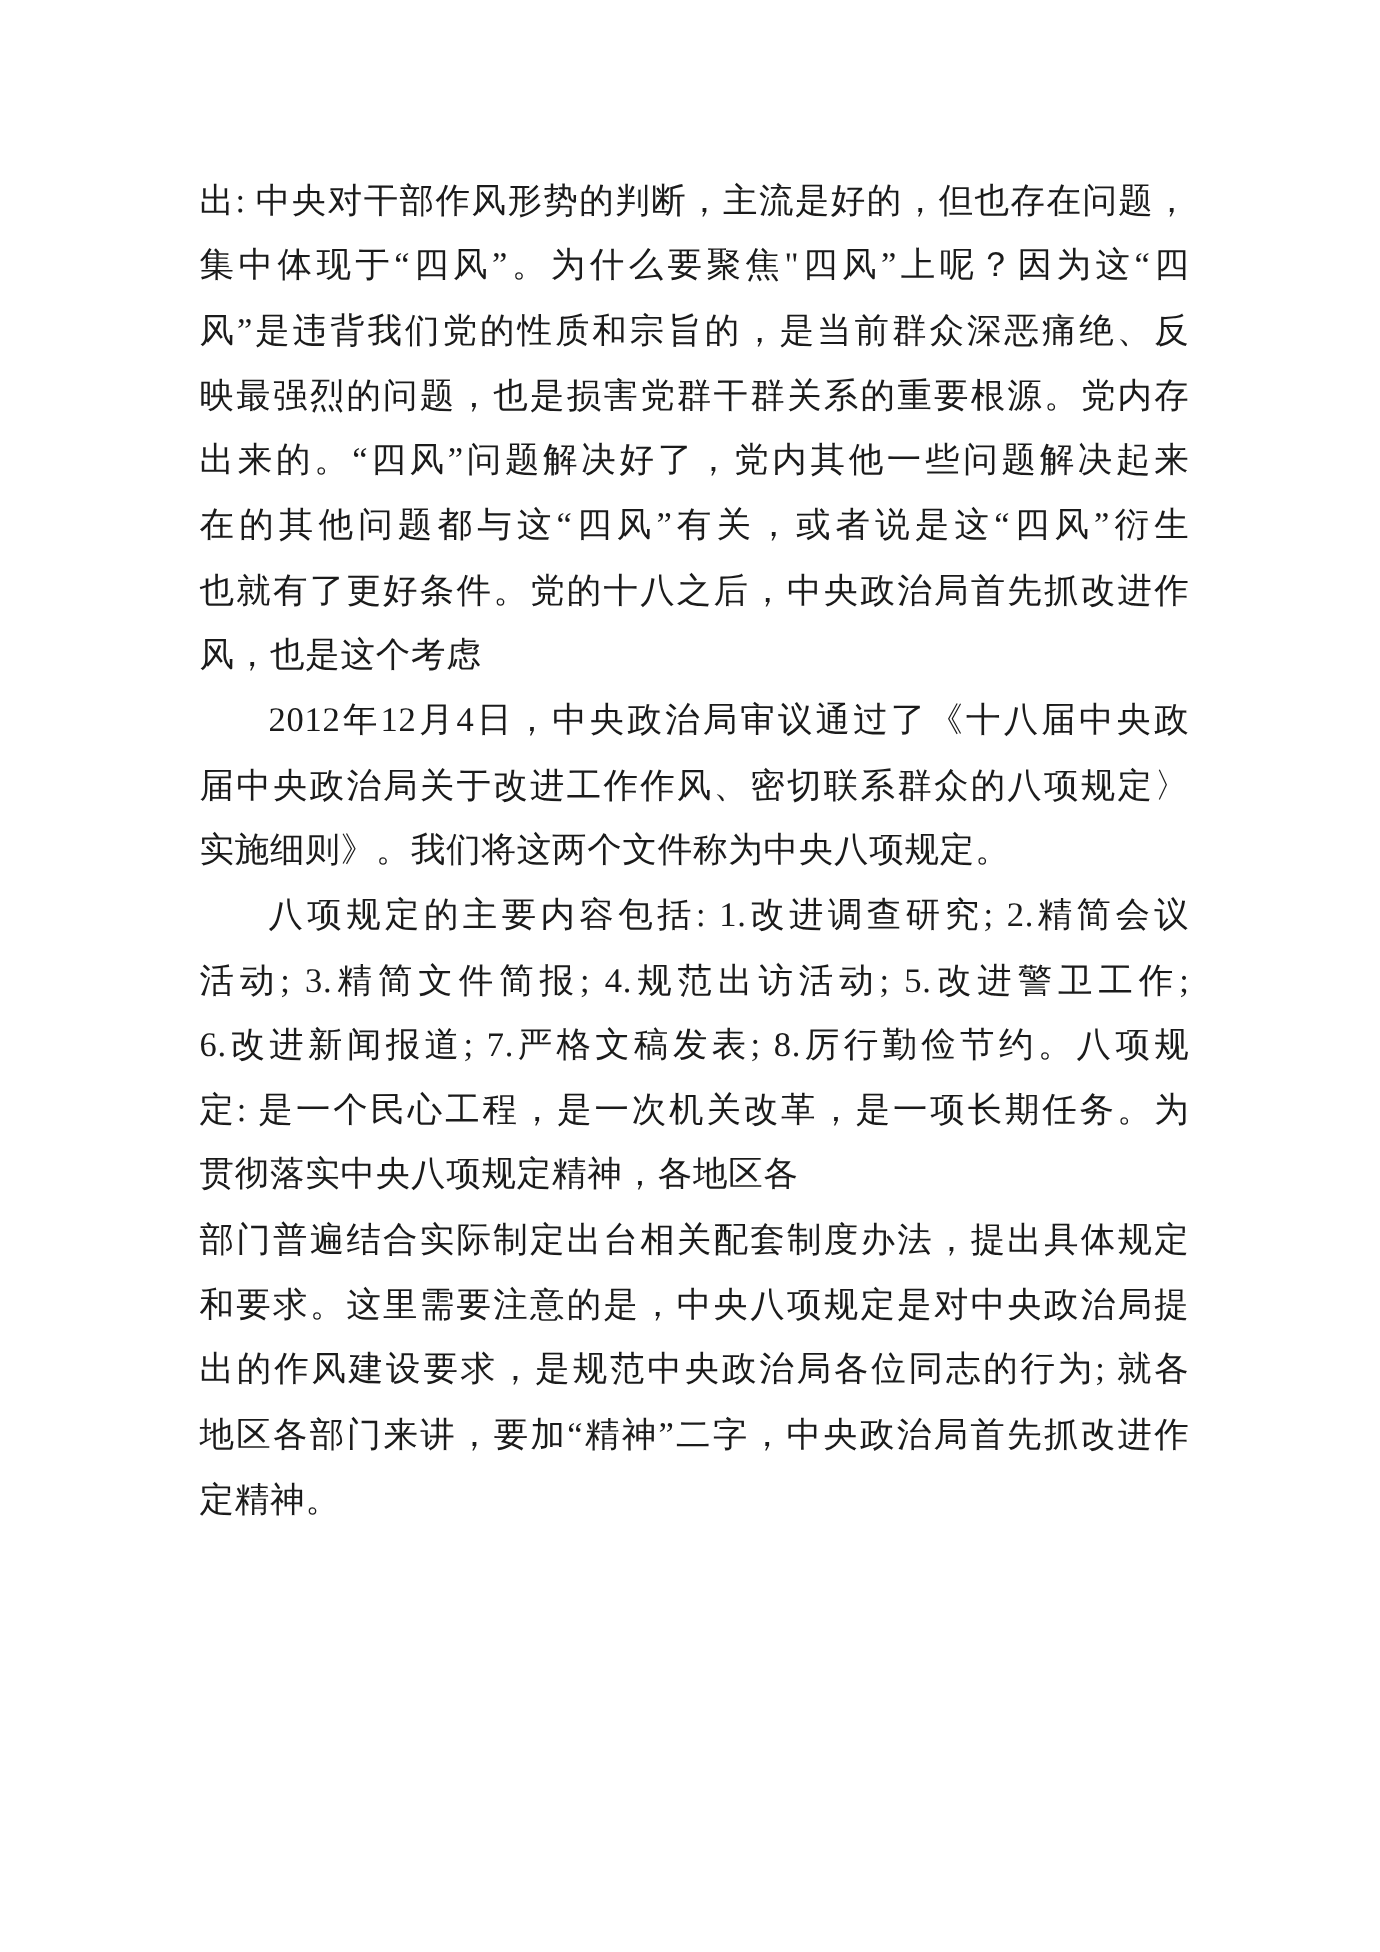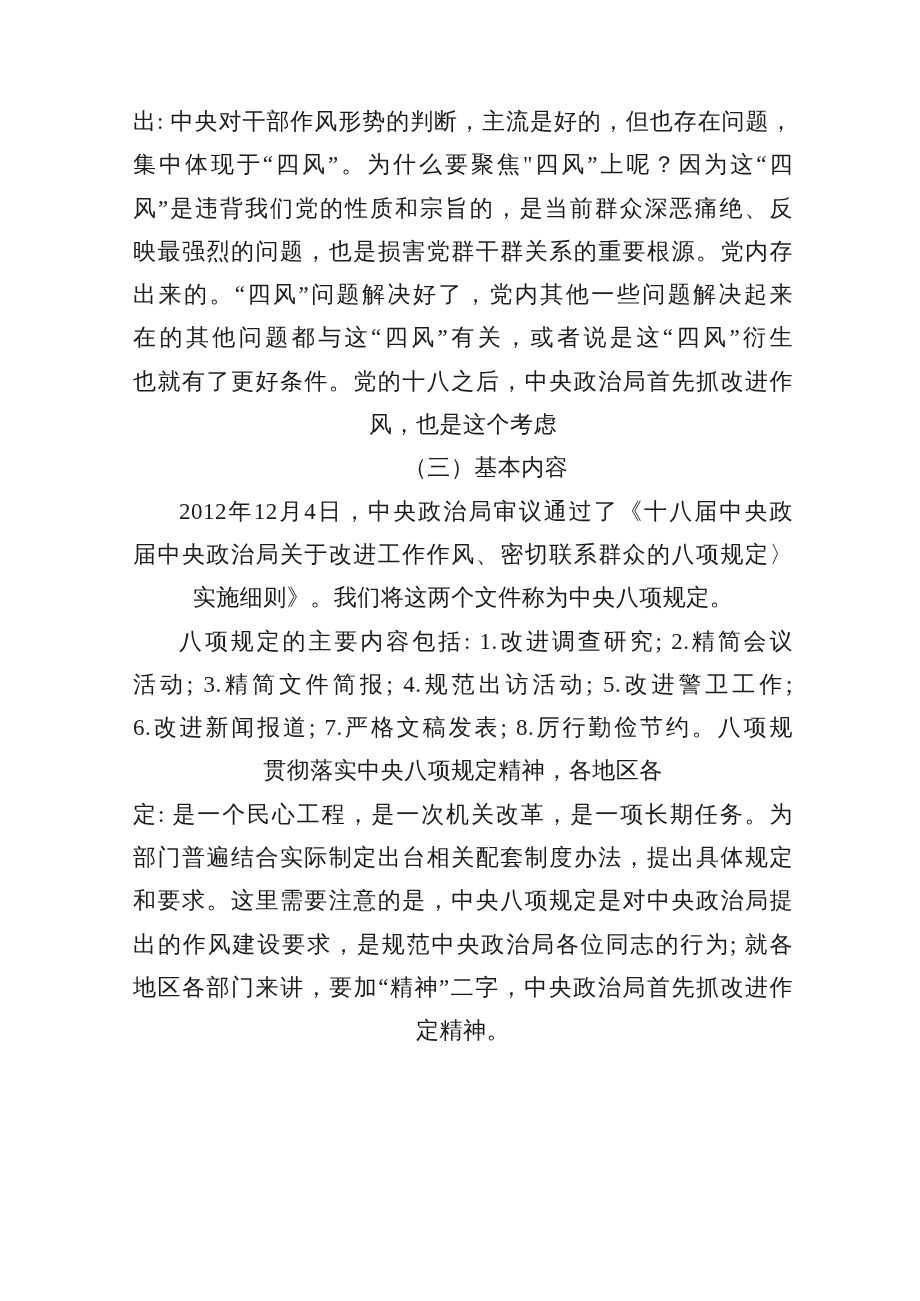--- a/index.html
+++ b/index.html
@@ -11,65 +11,64 @@
     position: relative;
     width: 920px;
     height: 1301px;
     background: #ffffff;
     overflow: hidden;
     font-family: "Liberation Serif", "DejaVu Serif", serif;
   }
   .text-block {
     position: absolute;
     left: 133px;
-    top: 100px;
+    top: 112px;
     width: 660px;
   }
   .line {
     height: 43.3px;
     line-height: 43.3px;
     font-size: 23px;
     color: #1b1b1b;
     white-space: nowrap;
     letter-spacing: 0.5px;
   }
   .line.j {
     white-space: normal;
     text-align: justify;
     text-align-last: justify;
     text-justify: inter-character;
   }
   .line.l {
-    text-align: center;
+    text-align: left;
   }
   .line.ind {
     text-indent: 2em;
   }
 </style>
 </head>
 <body>
 
 <div class="page">
   <div class="text-block">
     <div class="line j">出: 中央对干部作风形势的判断，主流是好的，但也存在问题，</div>
     <div class="line j">集中体现于“四风”。为什么要聚焦"四风”上呢？因为这“四</div>
     <div class="line j">风”是违背我们党的性质和宗旨的，是当前群众深恶痛绝、反</div>
     <div class="line j">映最强烈的问题，也是损害党群干群关系的重要根源。党内存</div>
     <div class="line j">出来的。“四风”问题解决好了，党内其他一些问题解决起来</div>
     <div class="line j">在的其他问题都与这“四风”有关，或者说是这“四风”衍生</div>
     <div class="line j">也就有了更好条件。党的十八之后，中央政治局首先抓改进作</div>
     <div class="line l">风，也是这个考虑</div>
-    <div class="line l ind">（三）基本内容</div>
     <div class="line j ind">2012年12月4日，中央政治局审议通过了《十八届中央政</div>
     <div class="line j">届中央政治局关于改进工作作风、密切联系群众的八项规定〉</div>
     <div class="line l">实施细则》。我们将这两个文件称为中央八项规定。</div>
     <div class="line j ind">八项规定的主要内容包括: 1.改进调查研究; 2.精简会议</div>
     <div class="line j">活动; 3.精简文件简报; 4.规范出访活动; 5.改进警卫工作;</div>
     <div class="line j">6.改进新闻报道; 7.严格文稿发表; 8.厉行勤俭节约。八项规</div>
+    <div class="line j">定: 是一个民心工程，是一次机关改革，是一项长期任务。为</div>
     <div class="line l">贯彻落实中央八项规定精神，各地区各</div>
-    <div class="line j">定: 是一个民心工程，是一次机关改革，是一项长期任务。为</div>
     <div class="line j">部门普遍结合实际制定出台相关配套制度办法，提出具体规定</div>
     <div class="line j">和要求。这里需要注意的是，中央八项规定是对中央政治局提</div>
     <div class="line j">出的作风建设要求，是规范中央政治局各位同志的行为; 就各</div>
     <div class="line j">地区各部门来讲，要加“精神”二字，中央政治局首先抓改进作</div>
     <div class="line l">定精神。</div>
   </div>
 </div>
 
 </body></html>

